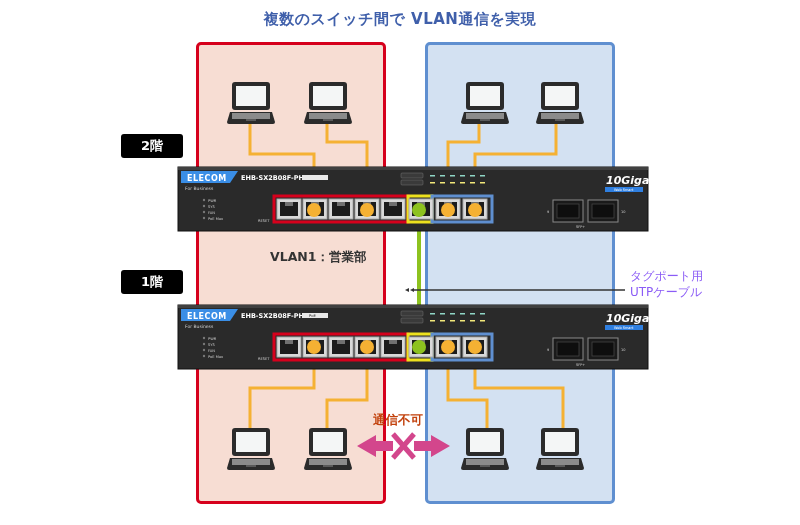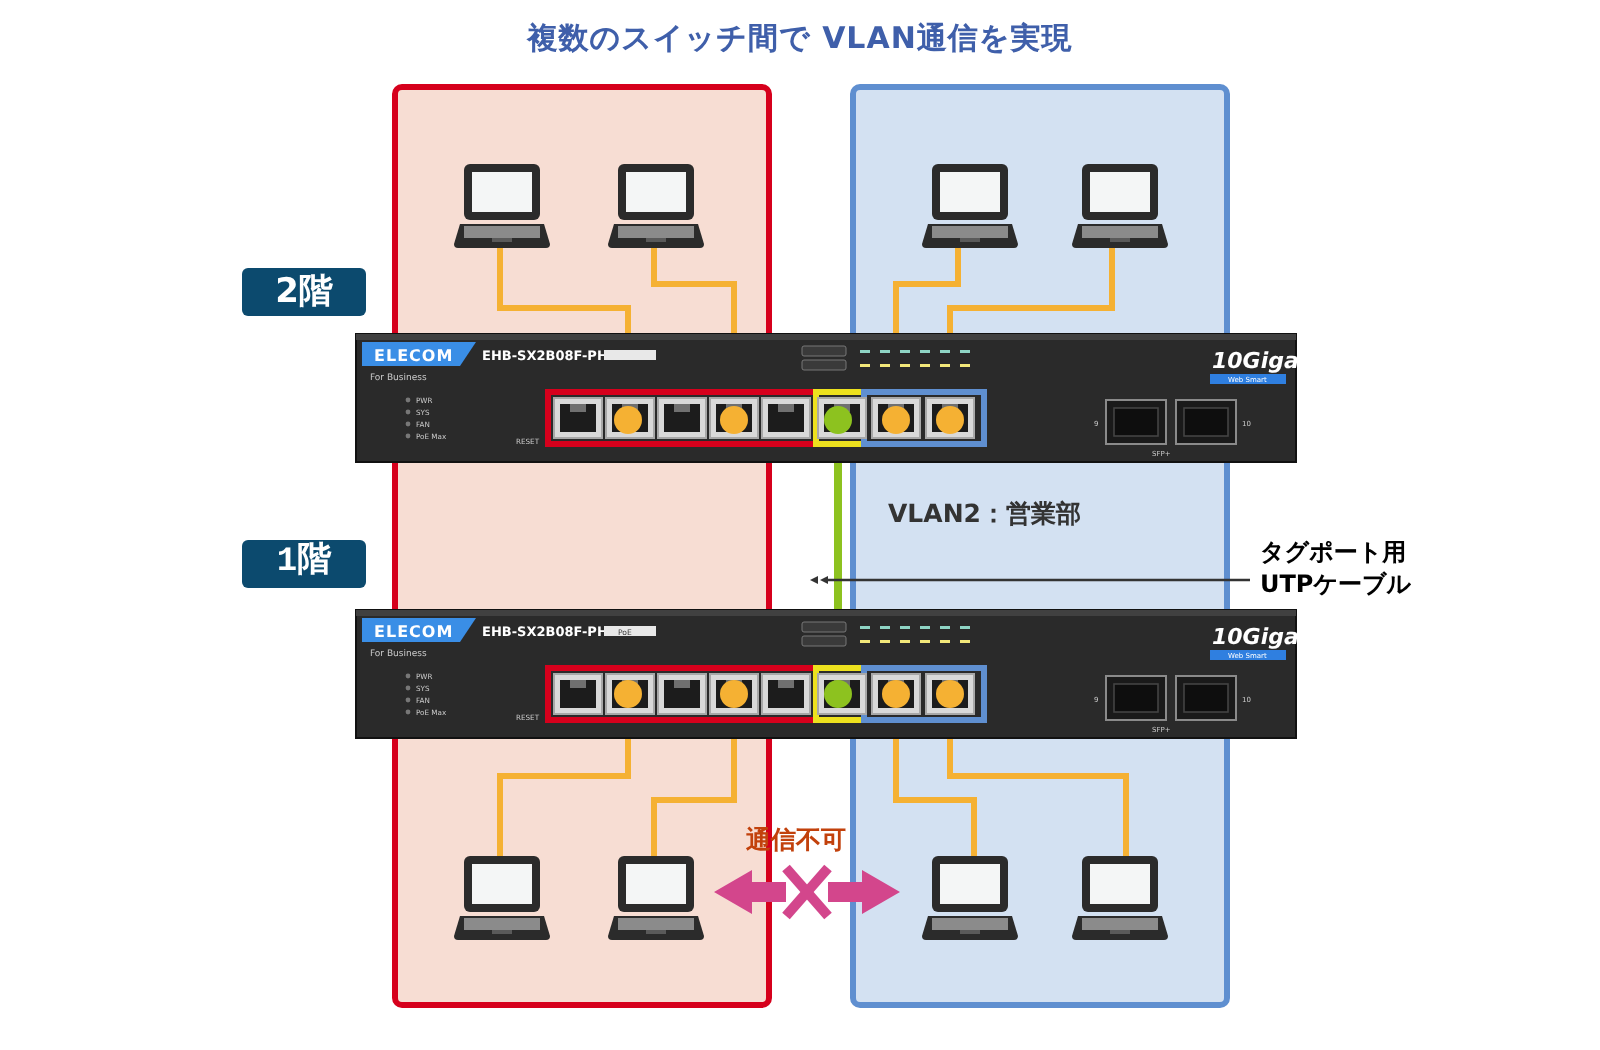--- a/index.html
+++ b/index.html
@@ -4,37 +4,37 @@
 <style>
   html, body { margin:0; padding:0; background:#ffffff; }
   body { width:800px; height:525px; position:relative; overflow:hidden;
          font-family:"DejaVu Sans", "Liberation Sans", sans-serif; }
   .abs { position:absolute; }
   .title { left:0; top:10px; width:800px; text-align:center; font-size:15px; font-weight:bold;
            color:#3f5faa; letter-spacing:0.5px; }
   .zone { border-radius:5px; box-sizing:border-box; }
   .zone-red { left:196px; top:42px; width:190px; height:462px; background:#f7ddd3; border:3px solid #d6001c; }
   .zone-blue { left:425px; top:42px; width:190px; height:462px; background:#d3e1f2; border:3px solid #5f8fd0; }
-  .floor { background:#0c4a6e; color:#fff; font-weight:bold; font-size:17px; text-align:center;
+  .floor { background:#000000; color:#fff; font-weight:bold; font-size:13px; text-align:center;
            border-radius:3px; width:62px; height:24px; line-height:24px; }
   .vlan-label { font-size:12.5px; font-weight:bold; color:#333; line-height:18px; }
-  .side-label { font-size:12px; font-weight:bold; color:#000000; line-height:16px; }
+  .side-label { font-size:12px; font-weight:normal; color:#8b5cf6; line-height:16px; }
   .nocomm { font-size:12.5px; font-weight:bold; color:#c2410c; }
   svg text { font-family:"DejaVu Sans", "Liberation Sans", sans-serif; }
 </style>
 </head>
 <body>
 
 <div class="abs title">複数のスイッチ間で VLAN通信を実現</div>
 
 <div class="abs zone zone-red"></div>
 <div class="abs zone zone-blue"></div>
 
 <div class="abs floor" style="left:121px;top:134px;">2階</div>
-<div class="abs floor" style="left:121px;top:270px;font-family:Liberation Mono, monospace;">1階</div>
+<div class="abs floor" style="left:121px;top:270px;">1階</div>
 
 <svg class="abs" style="left:0;top:0;" width="800" height="525" viewBox="0 0 800 525">
   <defs>
     <g id="laptop">
       <rect x="2" y="0" width="38" height="28" rx="3" fill="#2b2b2b"></rect>
       <rect x="6" y="4" width="30" height="20" fill="#f4f6f6"></rect>
       <path d="M0,30 L42,30 L45,40 Q45,42 43,42 L-1,42 Q-3,42 -3,40 Z" fill="#2b2b2b"></path>
       <rect x="2" y="31" width="38" height="6" fill="#8b8b8b"></rect>
       <rect x="16" y="37" width="10" height="2" fill="#5a5a5a"></rect>
     </g>
@@ -224,23 +224,23 @@
 
   <g fill="#d3468c">
     <polygon points="357,446 376,435 376,441 393,441 393,451 376,451 376,457"></polygon>
     <polygon points="450,446 431,435 431,441 414,441 414,451 431,451 431,457"></polygon>
     <line x1="393" y1="434" x2="414" y2="458" stroke="#d3468c" stroke-width="5"></line>
     <line x1="414" y1="434" x2="393" y2="458" stroke="#d3468c" stroke-width="5"></line>
   </g>
 </svg>
 
 <div class="abs vlan-label" style="left:270px;top:248px;">
+  <div>VLAN1：営業部</div>
 </div>
 <div class="abs vlan-label" style="left:444px;top:248px;">
-  <div>VLAN2：営業部</div>
 </div>
 
 <div class="abs side-label" style="left:630px;top:268px;">
   <div>タグポート用</div>
   <div>UTPケーブル</div>
 </div>
 
 <div class="abs nocomm" style="left:373px;top:412px;">通信不可</div>
 
 </body></html>

